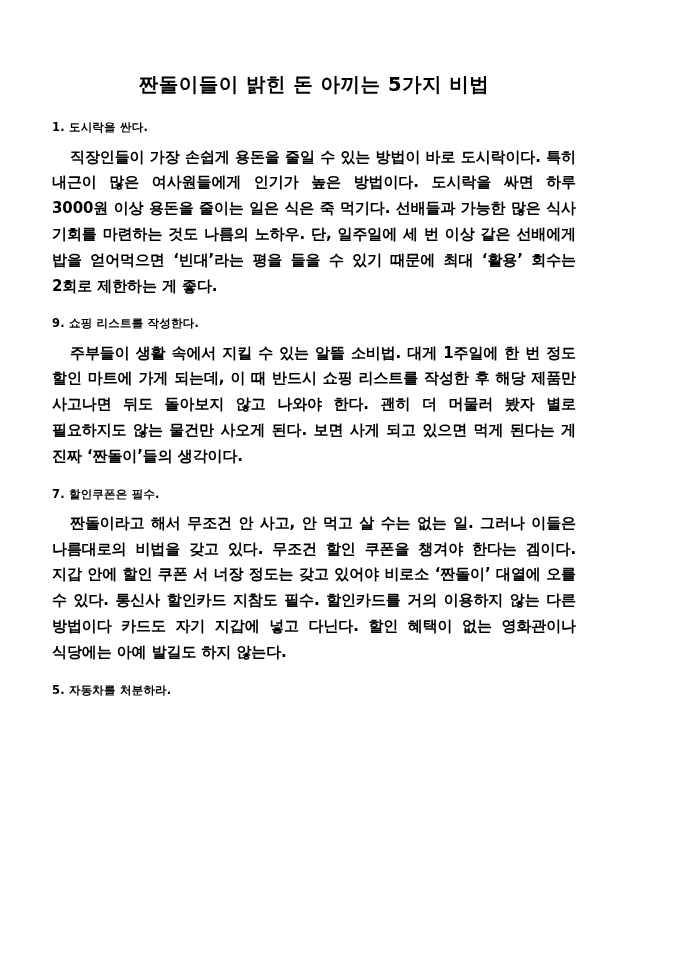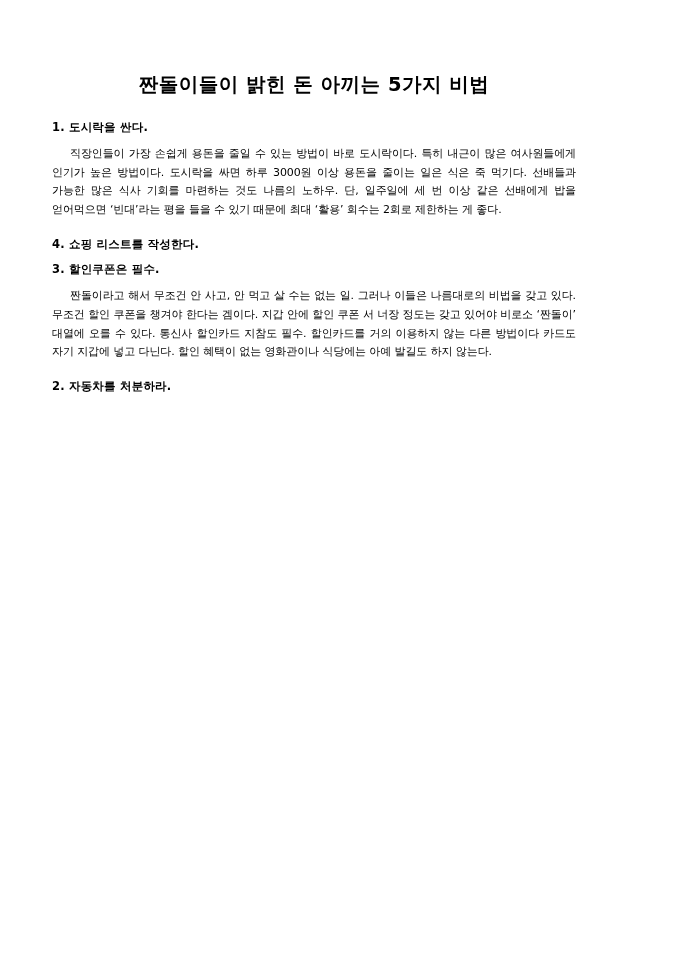--- a/index.html
+++ b/index.html
@@ -33,53 +33,55 @@
     margin: 8px 0 4px 0;
   }
   .section-heading {
     font-size: 11.5px;
     font-weight: bold;
     margin: 0 0 8px 0;
     line-height: 1.5;
     letter-spacing: 0.2px;
   }
   .section-body {
-    font-size: 11px;
+    font-size: 15px;
     line-height: 1.72;
     margin: 0 0 16px 0;
     text-align: justify;
     text-indent: 18px;
     word-break: keep-all;
     letter-spacing: -0.1px;
+    font-weight: bold;
   }
   .section:last-child .section-body {
     margin-bottom: 0;
   }
 </style>
 </head>
 <body>
 
 <div class="page">
 
   <h1 class="doc-title">짠돌이들이 밝힌 돈 아끼는 5가지 비법</h1>
 
   <div class="section">
     <h2 class="section-heading">1. 도시락을 싼다.</h2>
     <p class="section-body">직장인들이 가장 손쉽게 용돈을 줄일 수 있는 방법이 바로 도시락이다. 특히 내근이 많은 여사원들에게 인기가 높은 방법이다. 도시락을 싸면 하루 3000원 이상 용돈을 줄이는 일은 식은 죽 먹기다. 선배들과 가능한 많은 식사 기회를 마련하는 것도 나름의 노하우. 단, 일주일에 세 번 이상 같은 선배에게 밥을 얻어먹으면 ‘빈대’라는 평을 들을 수 있기 때문에 최대 ‘활용’ 회수는 2회로 제한하는 게 좋다.</p>
   </div>
 
   <div class="section">
-    <h2 class="section-heading">4. 쇼핑 리스트를 작성한다.</h2>
+    <h2 class="section-heading">9. 쇼핑 리스트를 작성한다.</h2>
+    <p class="section-body">주부들이 생활 속에서 지킬 수 있는 알뜰 소비법. 대게 1주일에 한 번 정도 할인 마트에 가게 되는데, 이 때 반드시 쇼핑 리스트를 작성한 후 해당 제품만 사고나면 뒤도 돌아보지 않고 나와야 한다. 괜히 더 머물러 봤자 별로 필요하지도 않는 물건만 사오게 된다. 보면 사게 되고 있으면 먹게 된다는 게 진짜 ‘짠돌이’들의 생각이다.</p>
   </div>
 
   <div class="section">
-    <h2 class="section-heading">3. 할인쿠폰은 필수.</h2>
+    <h2 class="section-heading">7. 할인쿠폰은 필수.</h2>
     <p class="section-body">짠돌이라고 해서 무조건 안 사고, 안 먹고 살 수는 없는 일. 그러나 이들은 나름대로의 비법을 갖고 있다. 무조건 할인 쿠폰을 챙겨야 한다는 겜이다. 지갑 안에 할인 쿠폰 서 너장 정도는 갖고 있어야 비로소 ‘짠돌이’ 대열에 오를 수 있다. 통신사 할인카드 지참도 필수. 할인카드를 거의 이용하지 않는 다른 방법이다 카드도 자기 지갑에 넣고 다닌다. 할인 혜택이 없는 영화관이나 식당에는 아예 발길도 하지 않는다.</p>
   </div>
 
   <div class="section">
   </div>
 
   <div class="section">
-    <h2 class="section-heading">2. 자동차를 처분하라.</h2>
+    <h2 class="section-heading">5. 자동차를 처분하라.</h2>
   </div>
 
 </div>
 
 </body></html>

